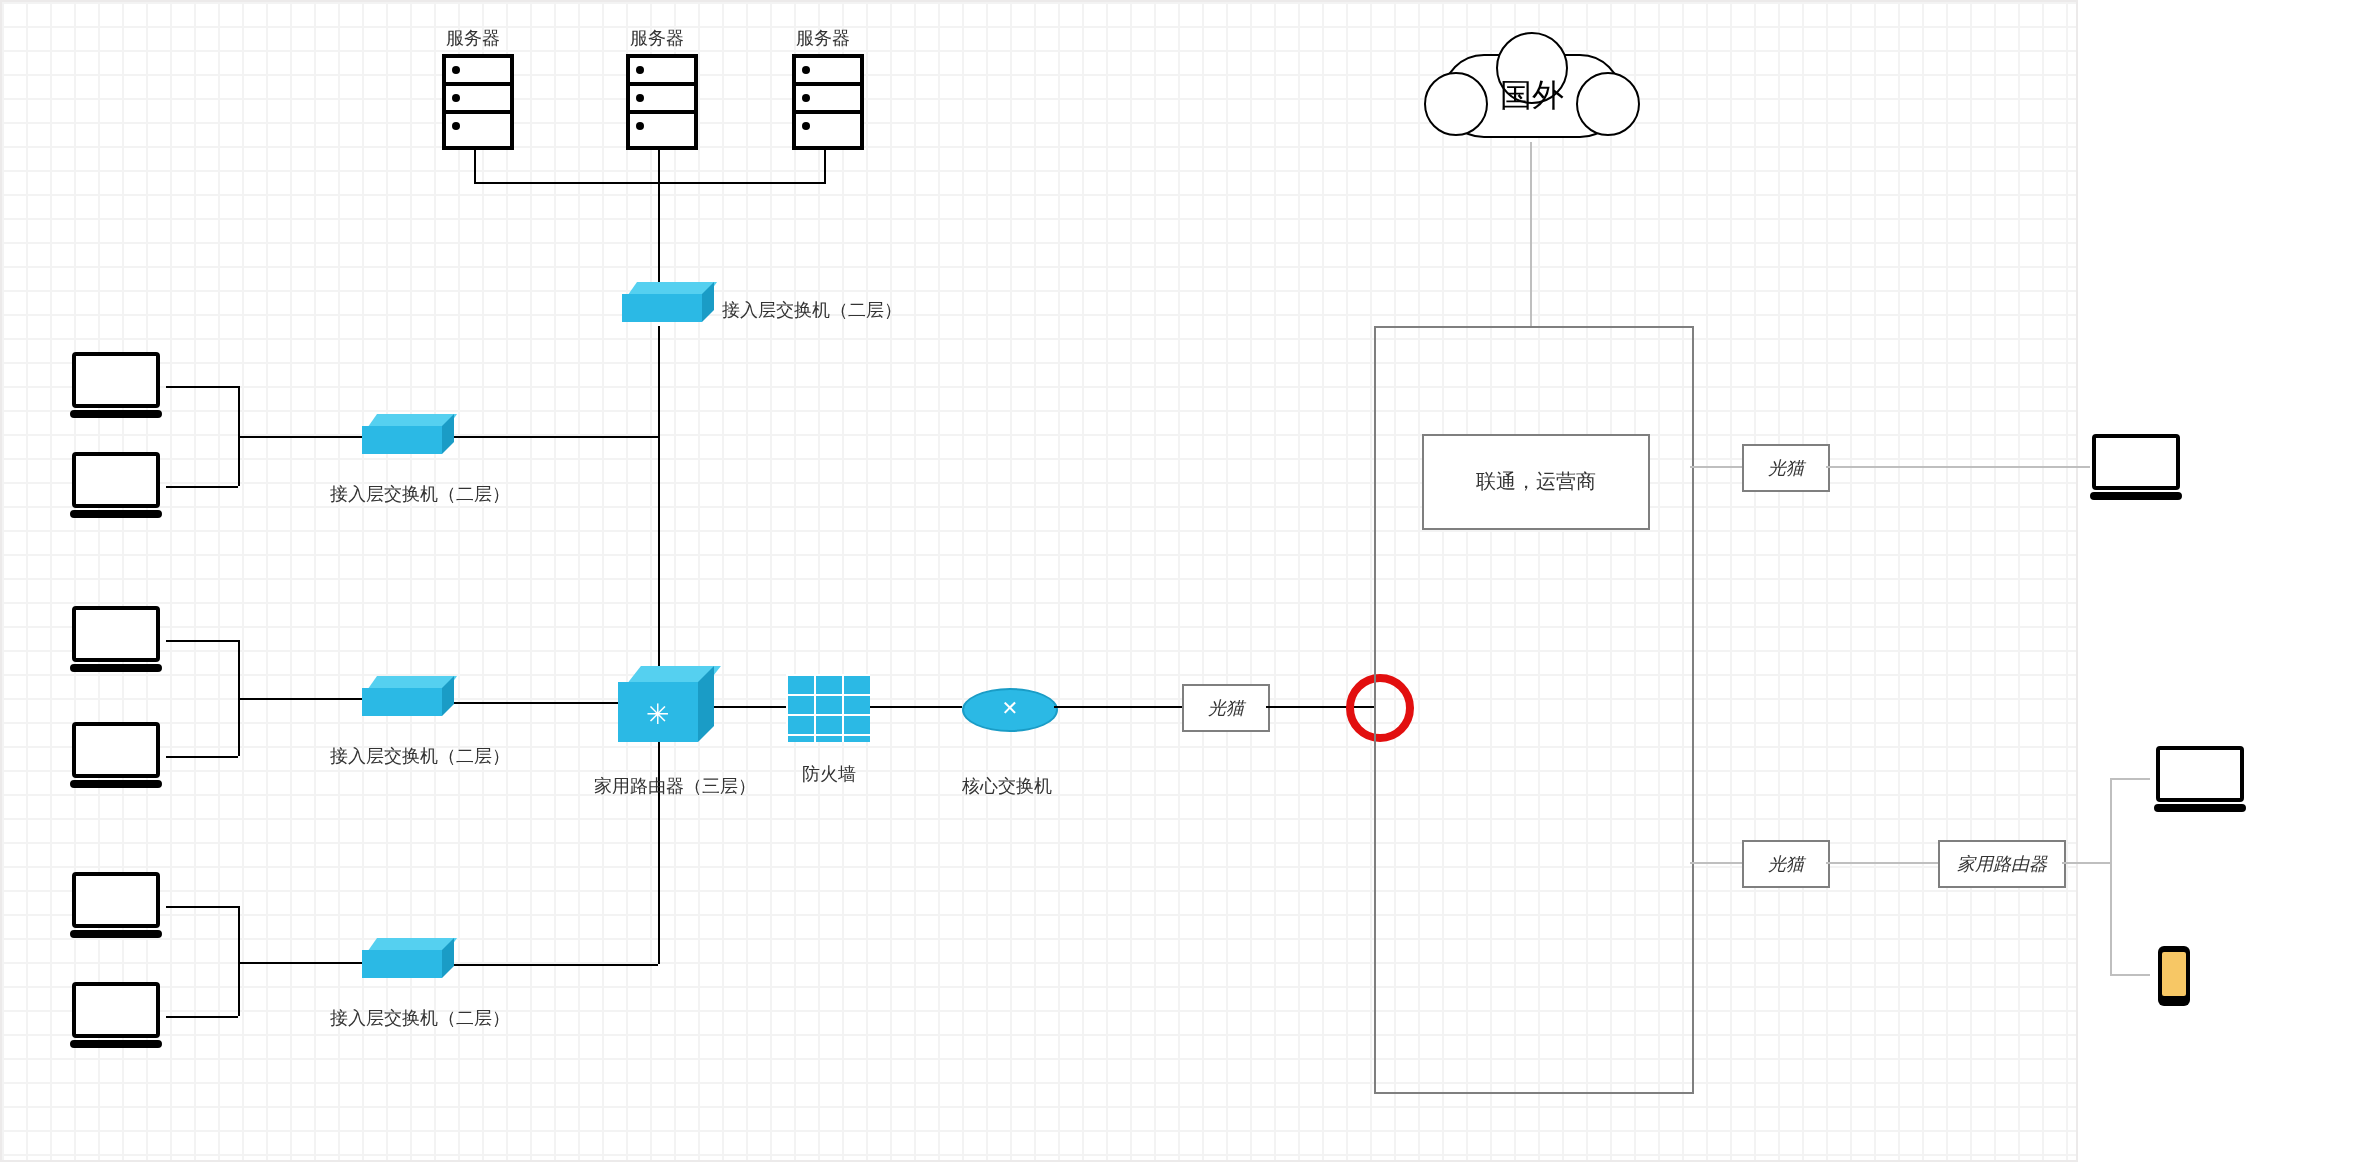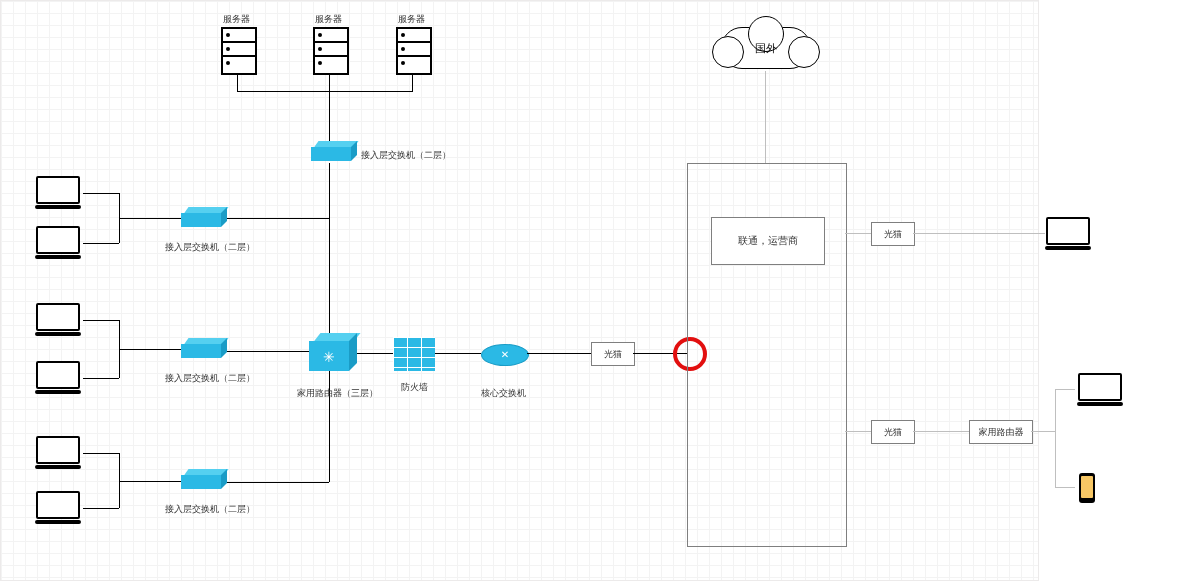--- a/index.html
+++ b/index.html
@@ -8,21 +8,21 @@
       linear-gradient(#f3f3f3 1px,transparent 1px),
       linear-gradient(90deg,#f3f3f3 1px,transparent 1px);
     background-size:12px 12px;
     border:1px solid #eceaea;box-sizing:border-box;
   }
   .line{position:absolute;background:#000;}
   .hl{height:1px;}
   .vl{width:1px;}
   .gline{position:absolute;background:#bfbfbf;}
   .label{position:absolute;font-size:9px;color:#333;white-space:nowrap;}
-  .boxlabel{position:absolute;border:1px solid #7f7f7f;font-size:9px;color:#333;display:flex;align-items:center;justify-content:center;background:#fff;}
+  .boxlabel{position:absolute;border:1px solid #7f7f7f;font-size:9px;color:#333;display:flex;align-items:center;justify-content:center;background:#fff;font-style:italic;}
   .carrier{position:absolute;border:1px solid #7f7f7f;font-size:10px;color:#333;display:flex;align-items:center;justify-content:center;background:#fff;text-align:right;}
   .bigbox{position:absolute;border:1px solid #7f7f7f;}
   
   .server{position:absolute;width:32px;height:44px;border:2px solid #000;background:#fff;}
   .server .row{height:12px;border-bottom:2px solid #000;position:relative;}
   .server .row:last-child{border-bottom:none;}
   .server .row::after{content:"";position:absolute;left:3px;top:4px;width:4px;height:4px;border-radius:50%;background:#000;}
   
   .laptop{position:absolute;width:46px;height:34px;}
   .laptop .screen{width:40px;height:24px;border:2px solid #000;border-radius:2px;margin:0 auto;background:#fff;}
@@ -43,21 +43,21 @@
   .firewall::before{content:"";position:absolute;inset:0;
     background-image:
      linear-gradient(#fff 1px,transparent 1px),
      linear-gradient(90deg,#fff 1px,transparent 1px);
     background-size:14px 10px;
   }
   
   .router{position:absolute;width:46px;height:20px;border-radius:50%;background:#2bb9e5;border:1px solid #1a9cc6;}
   .router::after{content:"✕";position:absolute;left:50%;top:50%;transform:translate(-50%,-55%);color:#fff;font-size:10px;}
   
-  .cloud{position:absolute;border:1.5px solid #000;border-radius:40px;background:#fff;display:flex;align-items:center;justify-content:center;font-size:11px;}
+  .cloud{position:absolute;border:1.5px solid #000;border-radius:40px;background:#fff;display:flex;align-items:center;justify-content:center;font-size:16px;}
   .cloud::before,.cloud::after{content:"";position:absolute;border:1.5px solid #000;border-radius:50%;background:#fff;}
   .cloud::before{width:30px;height:30px;left:-10px;top:8px;}
   .cloud::after{width:30px;height:30px;right:-10px;top:8px;}
   .cloud .bump{position:absolute;width:34px;height:34px;border:1.5px solid #000;border-radius:50%;background:#fff;top:-12px;left:26px;}
   .cloud .txt{position:relative;z-index:3;}
   
   .phone{position:absolute;width:16px;height:30px;border-radius:3px;background:#000;}
   .phone::after{content:"";position:absolute;left:2px;right:2px;top:3px;bottom:5px;background:#f7c765;border-radius:1px;}
   
   .ring{position:absolute;width:26px;height:26px;border:4px solid #e20f0f;border-radius:50%;}

